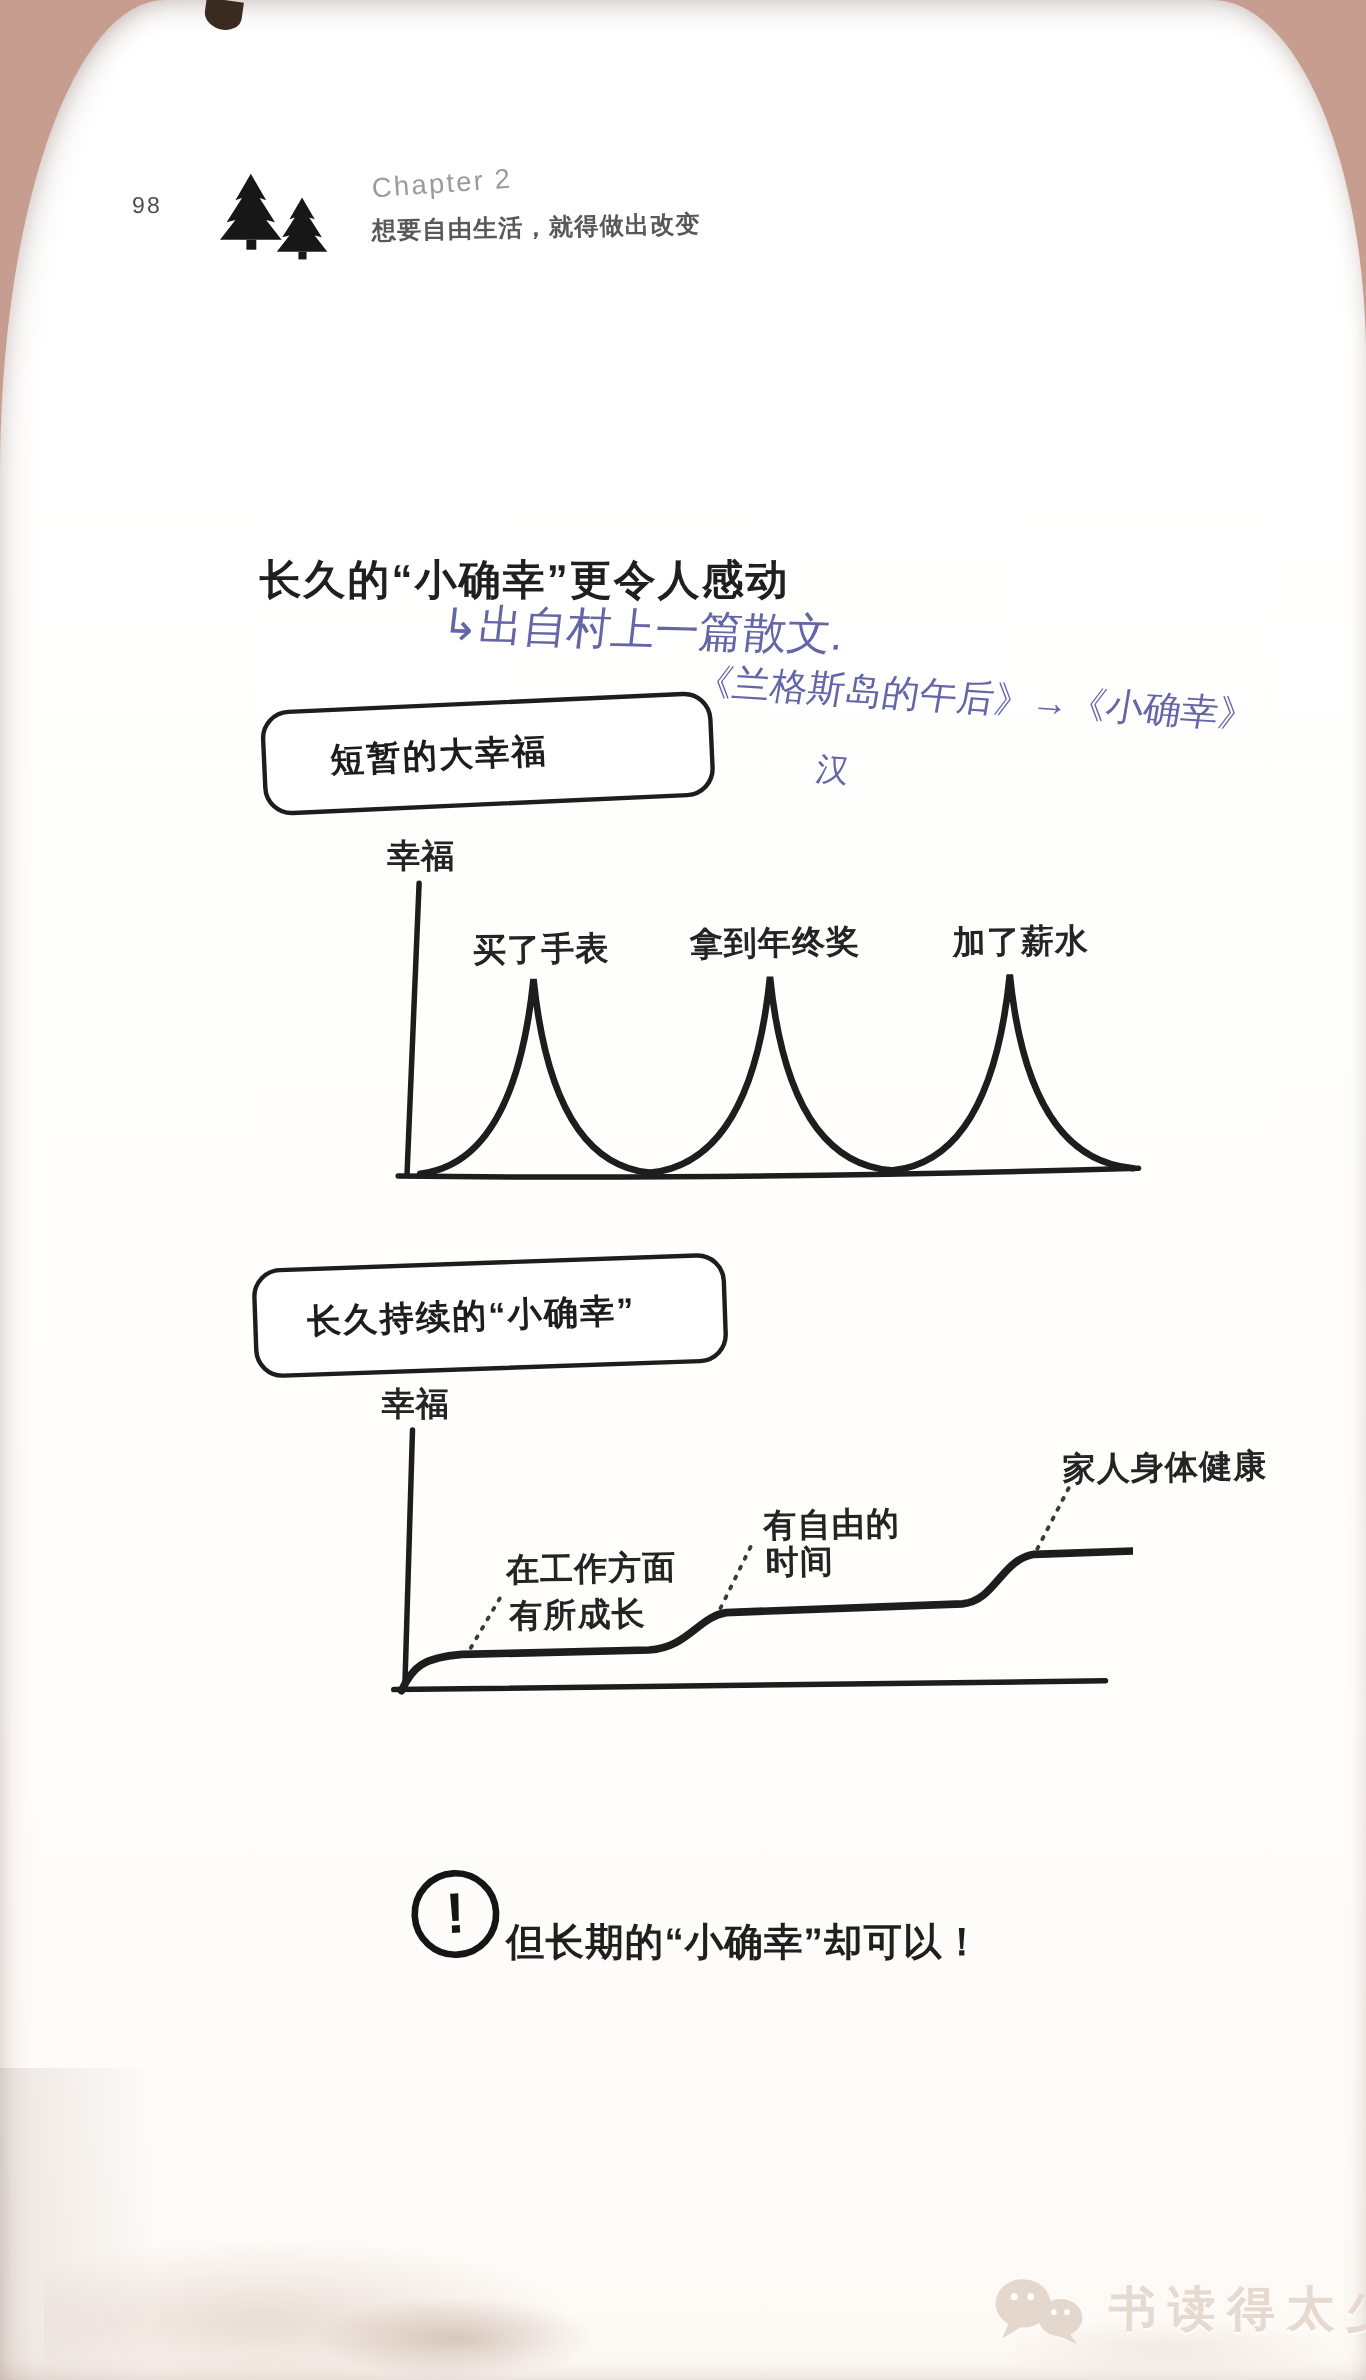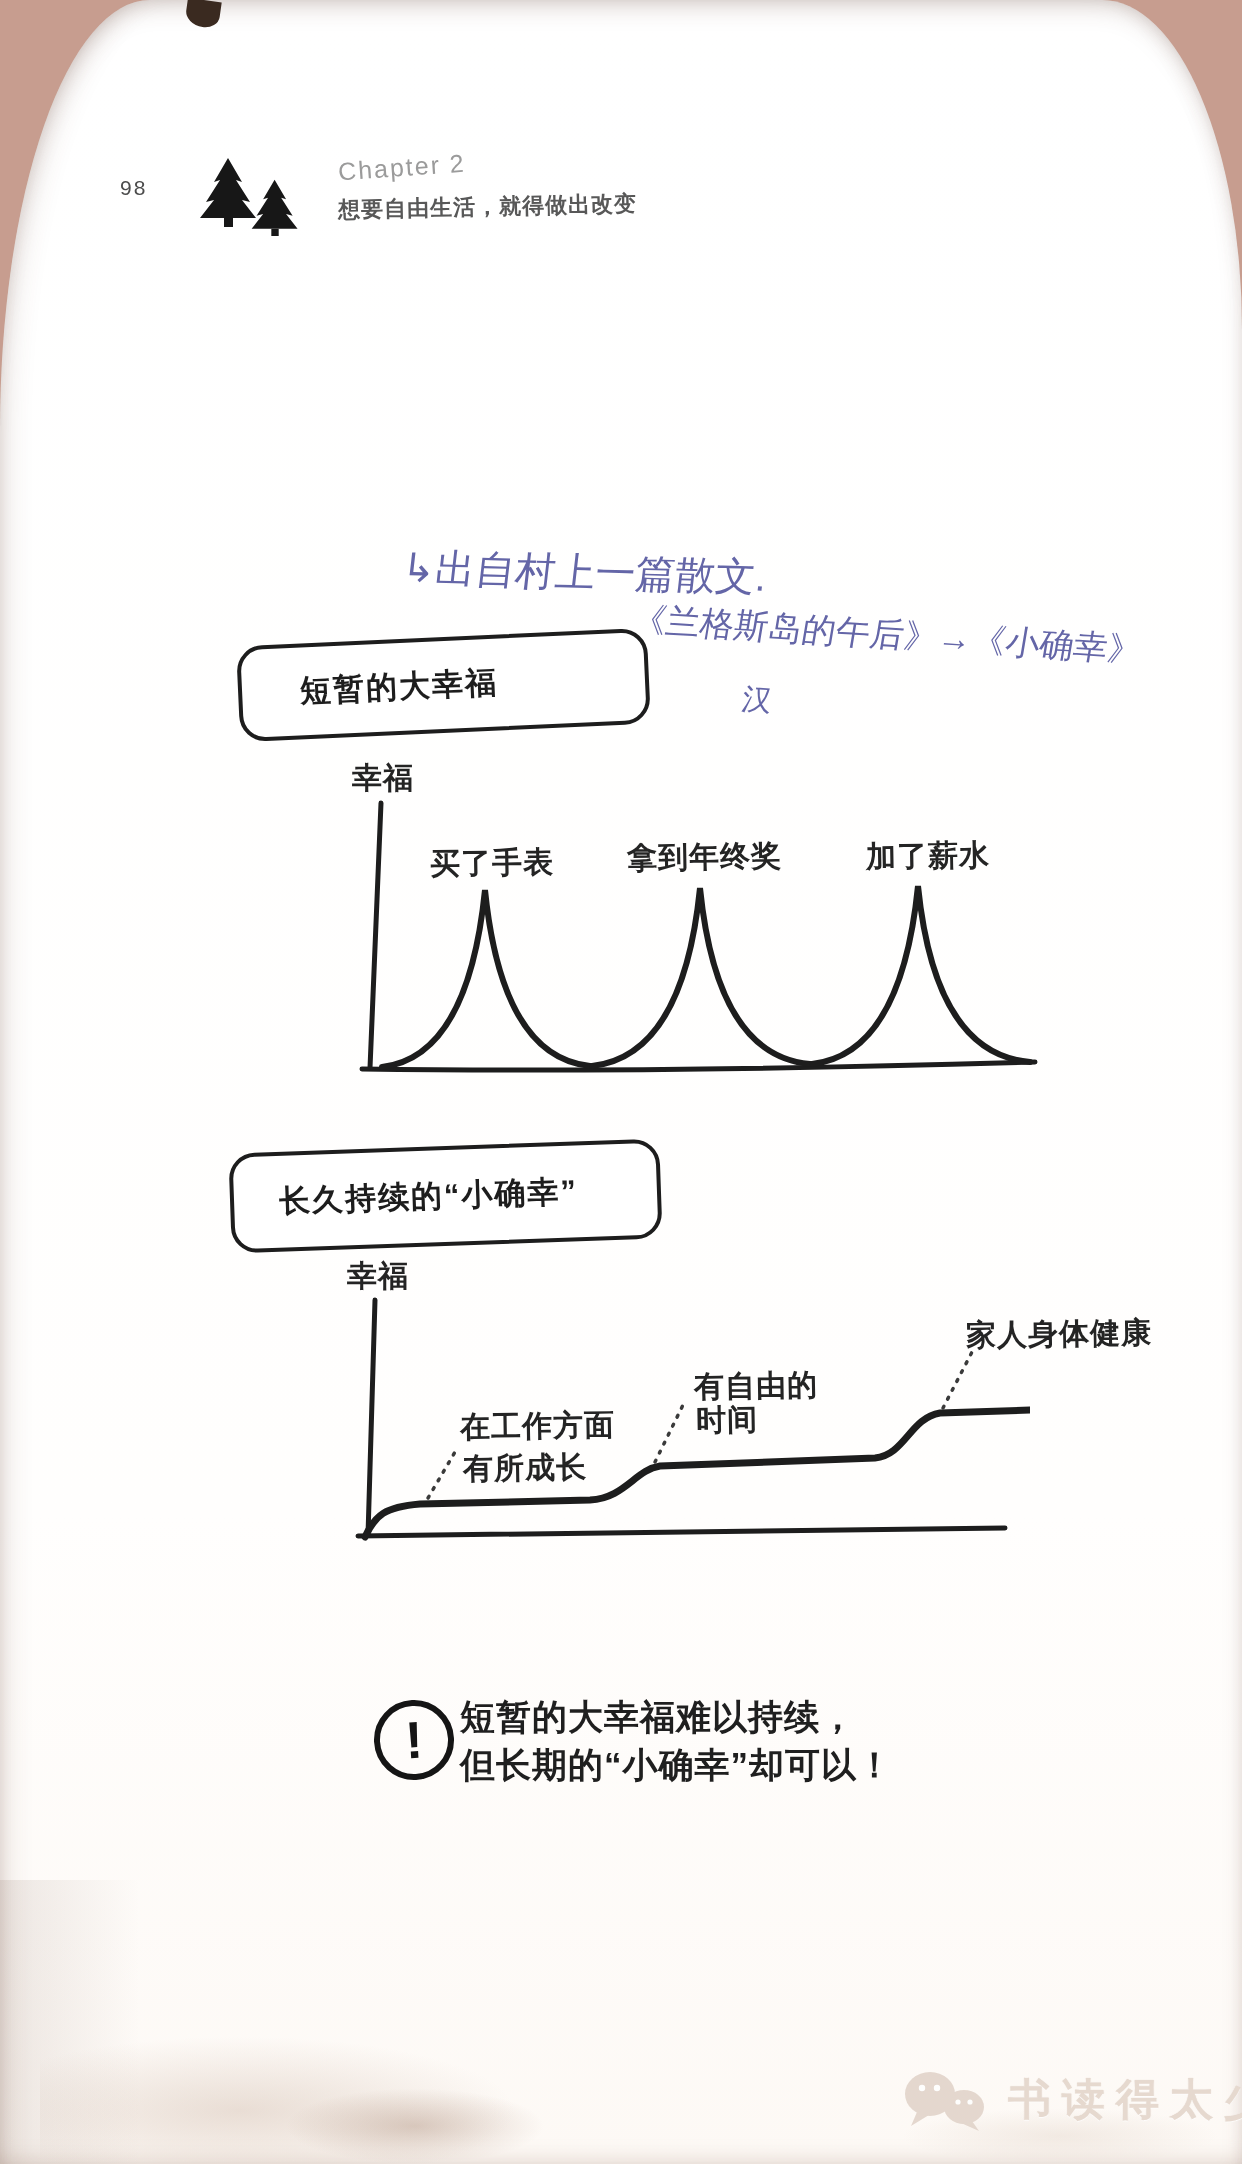--- a/index.html
+++ b/index.html
@@ -48,20 +48,21 @@
       <g transform="translate(52,22) scale(0.82)">
         <path d="M30 2 L16 26 L22 24 L8 46 L16 44 L2 62 L58 62 L44 44 L52 46 L38 24 L44 26 Z"></path>
         <rect x="26" y="62" width="9" height="9"></rect>
       </g>
     </g>
   </svg>
 
   <div class="abs nw" style="left:338px;top:153px;font-size:25px;color:#9b9b9b;transform:rotate(-4deg);letter-spacing:2px;">Chapter 2</div>
   <div class="abs nw b" style="left:338px;top:192px;font-size:22px;color:#585858;transform:rotate(-1.2deg);letter-spacing:1px;">想要自由生活，就得做出改变</div>
 
+  <div class="abs nw ink b" style="left:236px;top:502px;font-size:38px;letter-spacing:2px;">长久的“小确幸”更令人感动</div>
 
   <div class="abs nw hand" style="left:402px;top:545px;font-size:40px;transform:rotate(1.5deg) skewX(-5deg);">↳出自村上一篇散文.</div>
   <div class="abs nw hand" style="left:632px;top:612px;font-size:34px;transform:rotate(3.5deg) skewX(-6deg);">《兰格斯岛的午后》→《小确幸》</div>
   <div class="abs nw hand" style="left:742px;top:680px;font-size:30px;transform:rotate(4deg) skewX(-6deg);">汉</div>
 
   <div class="abs rbox" style="left:238px;top:637px;width:345px;height:88px;transform:rotate(-2.6deg);padding-left:58px;">
     <span class="nw">短暂的大幸福</span>
   </div>
 
   <div class="abs chartlabel nw" style="left:352px;top:758px;">幸福</div>
@@ -102,21 +103,20 @@
       <path d="M98 208 L125 162"></path>
       <path d="M325 172 L353 115"></path>
       <path d="M613 118 L642 62"></path>
     </g>
   </svg>
 
   <div class="abs" style="left:374px;top:1700px;width:68px;height:68px;border:6px solid #151515;border-radius:50%;
               display:flex;align-items:center;justify-content:center;transform:rotate(-3deg);">
     <span class="b" style="font-size:52px;color:#151515;line-height:1;">!</span>
   </div>
-  <div class="abs nw ink b" style="left:460px;top:1694px;font-size:35px;letter-spacing:1px;">短暂的大幸福难以持续，</div>
   <div class="abs nw ink b" style="left:460px;top:1742px;font-size:35px;letter-spacing:1px;">但长期的“小确幸”却可以！</div>
 
   <div class="abs blob" style="left:0;top:1880px;width:140px;height:284px;background:linear-gradient(90deg,rgba(120,90,75,.13),rgba(120,90,75,0));"></div>
   <div class="abs blob" style="left:40px;top:2030px;width:500px;height:134px;background:radial-gradient(ellipse at 40% 60%,rgba(186,156,136,.30),rgba(186,156,136,0) 65%);"></div>
   <div class="abs blob" style="left:285px;top:2088px;width:260px;height:76px;background:radial-gradient(ellipse,rgba(165,132,112,.38),rgba(165,132,112,0) 70%);"></div>
   <div class="abs blob" style="left:900px;top:2108px;width:320px;height:56px;background:radial-gradient(ellipse,rgba(195,170,150,.20),rgba(195,170,150,0) 70%);"></div>
 
   <div class="abs" style="left:902px;top:2068px;display:flex;align-items:center;">
     <svg width="92" height="64" viewBox="0 0 92 64" style="opacity:.85;">
       <g fill="#e0d2c8">

